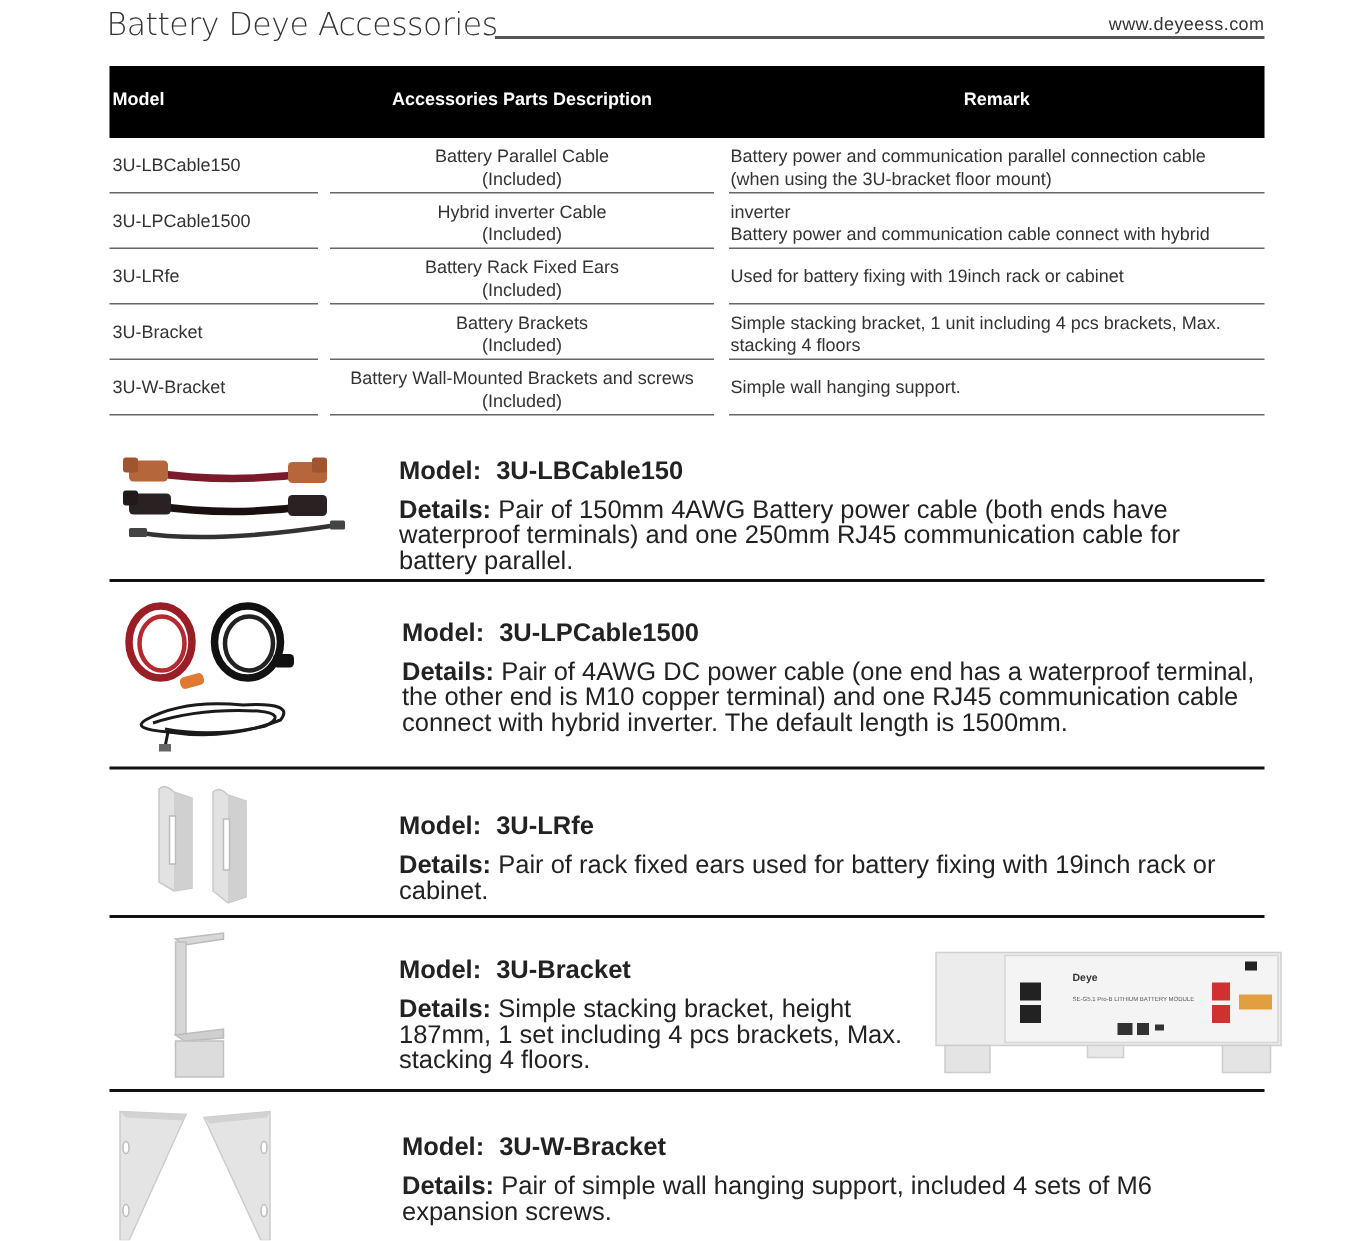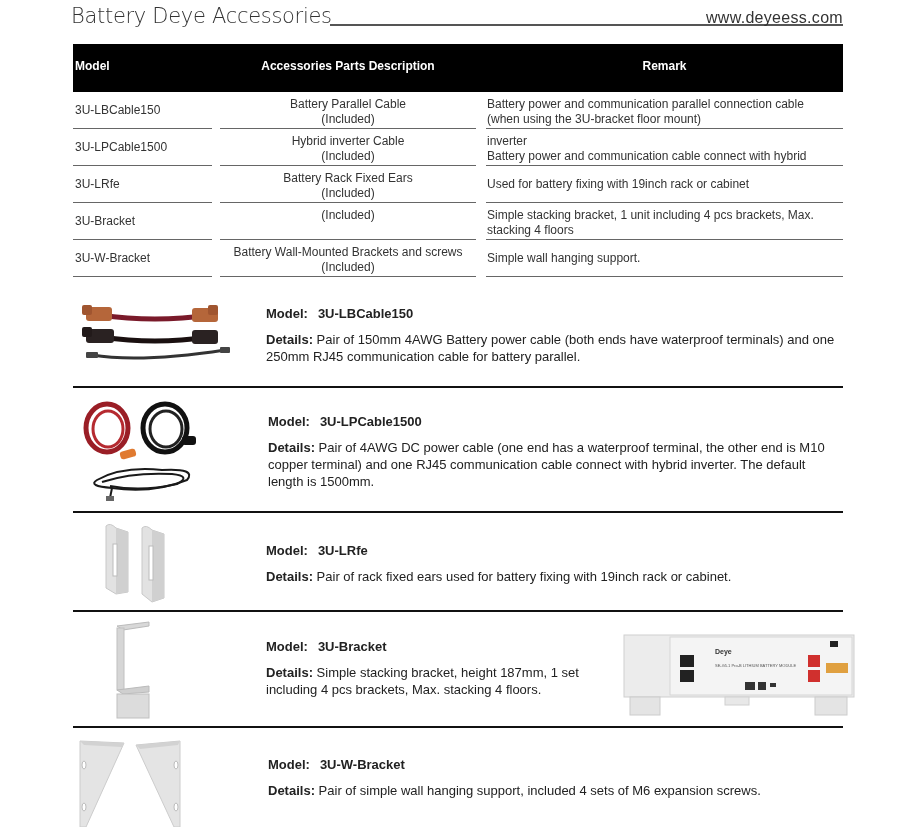--- a/index.html
+++ b/index.html
@@ -8,21 +8,21 @@
 
   .page-title {
     position: absolute; left: 71px; top: 4px;
     font-family: "DejaVu Sans", sans-serif; font-size: 21px; color: #333;
     letter-spacing: -0.3px; font-weight: 300;
   }
   .title-rule {
     position: absolute; left: 330px; top: 24px; width: 513px; height: 2px; background: #555;
   }
   .site-url {
-    position: absolute; right: 56px; top: 9px; font-size: 16px; color: #333; letter-spacing: 0.3px;
+    position: absolute; right: 56px; top: 9px; font-size: 12px; color: #333; letter-spacing: 0.3px;
   }
 
   
   .acc-table { position: absolute; left: 73px; top: 44px; width: 770px; }
   .thead {
     height: 48px; background: #000; color: #fff; font-weight: bold; font-size: 12px;
     position: relative;
   }
   .thead span { position: absolute; top: 15px; }
   .th-model { left: 2px; }
@@ -31,21 +31,21 @@
 
   .trow { position: relative; height: 37px; font-size: 12px; color: #333; }
   .trow .c1, .trow .c2, .trow .c3 { position: absolute; top: 0; height: 37px; border-bottom: 1px solid #666; }
   .c1 { left: 0; width: 139px; display: flex; align-items: center; padding-left: 2px; }
   .c2 { left: 147px; width: 256px; text-align: center; padding-top: 5px; line-height: 15px; }
   .c3 { left: 413px; width: 357px; padding-left: 1px; padding-top: 5px; line-height: 15px; }
   .c3.single { display: flex; align-items: center; padding-top: 0; text-align: center; }
 
   
   .divider { position: absolute; left: 73px; width: 770px; height: 2px; background: #111; }
-  .item-text { position: absolute; font-size: 13px; color: #222; line-height: 17px; }
+  .item-text { position: absolute; font-size: 17px; color: #222; line-height: 17px; }
   .item-text .model-line { font-weight: bold; margin-bottom: 9px; }
   .item-text .model-line .lbl { margin-right: 10px; }
   .item-text .det-lbl { font-weight: bold; }
 
   .img { position: absolute; }
 </style>
 </head>
 <body>
 
 <div class="page-title">Battery Deye Accessories</div>
@@ -90,20 +90,21 @@
       <div>(Included)</div>
     </div>
     <div class="c3 single">
       <div>Used for battery fixing with 19inch rack or cabinet</div>
     </div>
   </div>
 
   <div class="trow">
     <div class="c1">3U-Bracket</div>
     <div class="c2">
+      <div>Battery Brackets</div>
       <div>(Included)</div>
     </div>
     <div class="c3">
       <div>Simple stacking bracket, 1 unit including 4 pcs brackets, Max.</div>
       <div>stacking 4 floors</div>
     </div>
   </div>
 
   <div class="trow">
     <div class="c1">3U-W-Bracket</div>

